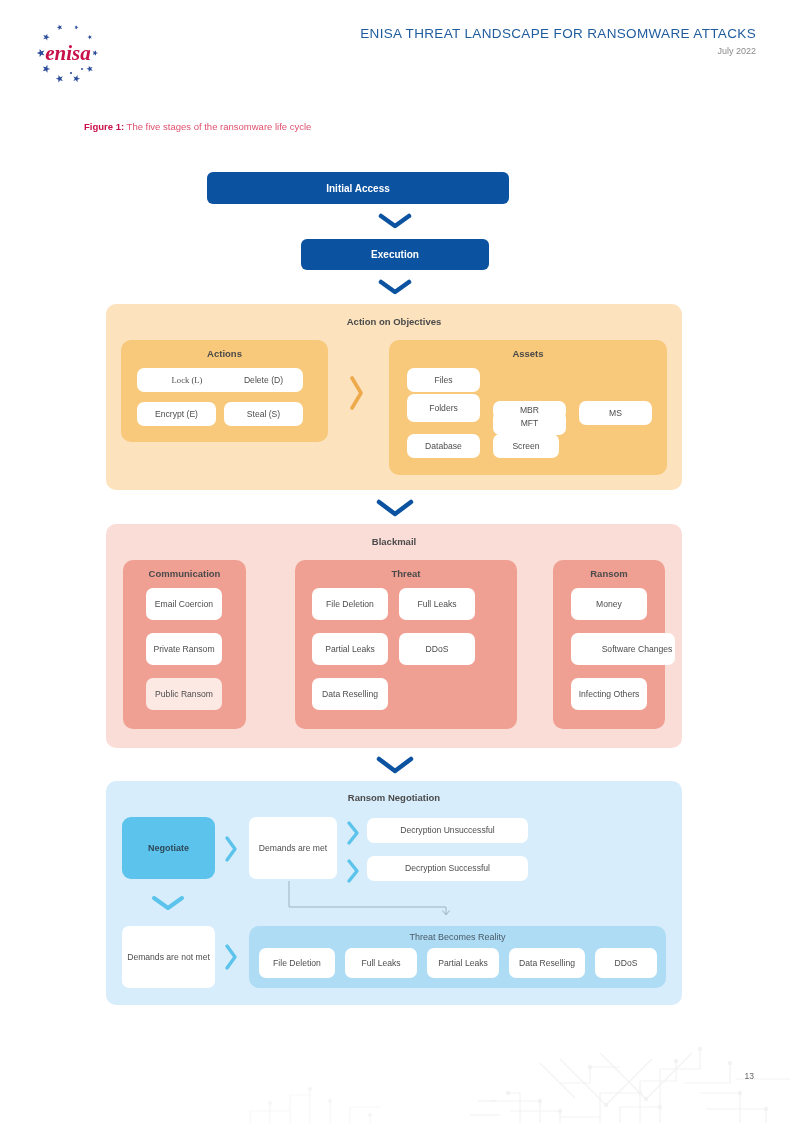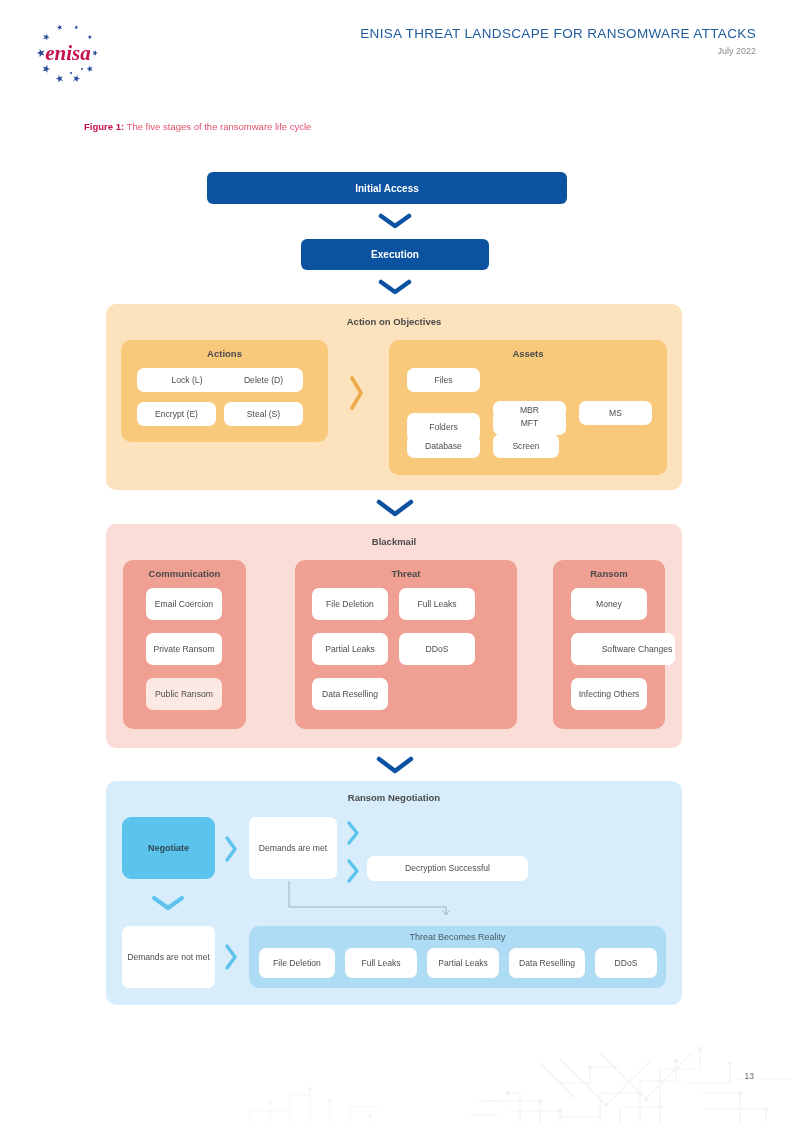--- a/index.html
+++ b/index.html
@@ -106,21 +106,21 @@
     <div class="header-title">ENISA THREAT LANDSCAPE FOR RANSOMWARE ATTACKS</div>
     <div class="header-date">July 2022</div>
   </div>
 </div>
 
 <div class="fig-caption">
   <span class="fig-lbl">Figure 1:</span>
   <span class="fig-txt">The five stages of the ransomware life cycle</span>
 </div>
 
-<div class="bar stage" style="left:207px;top:172px;width:360px;height:32px;background:#0B52A0;">
+<div class="bar stage" style="left:207px;top:172px;width:302px;height:32px;background:#0B52A0;">
   <span>Initial Access</span>
 </div>
 
 <div class="chev-down" style="left:378px;top:212px;">
   <svg width="34" height="18" viewBox="0 0 34 18">
       <path d="M3 4 L17 14 L31 4" stroke="#0B52A0" stroke-width="4.5" fill="none" stroke-linecap="round" stroke-linejoin="round"></path>
     </svg>
 </div>
 
 <div class="bar stage" style="left:301px;top:239px;width:188px;height:31px;background:#0B52A0;">
@@ -132,37 +132,37 @@
       <path d="M3 4 L17 14 L31 4" stroke="#0B52A0" stroke-width="4.5" fill="none" stroke-linecap="round" stroke-linejoin="round"></path>
     </svg>
 </div>
 
 <div class="panel" style="left:106px;top:304px;width:576px;height:186px;background:#FCE2BD;">
 
   <div class="panel-title" style="top:12px;">Action on Objectives</div>
 
   <div class="panel" style="left:15px;top:36px;width:207px;height:102px;background:#F8C87B;">
     <div class="panel-title" style="top:8px;">Actions</div>
-    <div class="pill" style="left:16px;top:28px;width:100px;height:24px;">Lock (L)</div>
+    <div class="pill" style="left:16px;top:28px;width:100px;height:24px;font-family:Liberation Serif, serif;">Lock (L)</div>
     <div class="pill" style="left:103px;top:28px;width:79px;height:24px;">Delete (D)</div>
     <div class="pill" style="left:16px;top:62px;width:79px;height:24px;">Encrypt (E)</div>
     <div class="pill" style="left:103px;top:62px;width:79px;height:24px;">Steal (S)</div>
   </div>
 
   <div class="chev-right" style="left:241px;top:70px;">
     <svg width="18" height="38" viewBox="0 0 18 38">
         <path d="M5 4 L14 19 L5 34" stroke="#EDA94A" stroke-width="3.6" fill="none" stroke-linecap="round" stroke-linejoin="round"></path>
       </svg>
   </div>
 
   <div class="panel" style="left:283px;top:36px;width:278px;height:135px;background:#F8C87B;">
     <div class="panel-title" style="top:8px;">Assets</div>
     <div class="pill" style="left:18px;top:28px;width:73px;height:24px;">Files</div>
     <div class="pill" style="left:104px;top:28px;width:73px;height:24px;margin-top:43px;">MFT</div>
-    <div class="pill" style="left:18px;top:54px;width:73px;height:28px;margin-top:19px;">Folders</div>
+    <div class="pill" style="left:18px;top:54px;width:73px;height:28px;">Folders</div>
     <div class="pill" style="left:104px;top:61px;width:73px;height:18px;">MBR</div>
     <div class="pill" style="left:190px;top:61px;width:73px;height:24px;">MS</div>
     <div class="pill" style="left:18px;top:94px;width:73px;height:24px;">Database</div>
     <div class="pill" style="left:104px;top:94px;width:66px;height:24px;">Screen</div>
   </div>
 </div>
 
 <div class="chev-down" style="left:376px;top:498px;">
   <svg width="38" height="20" viewBox="0 0 38 20">
       <path d="M3 4 L19 16 L35 4" stroke="#0B52A0" stroke-width="4.5" fill="none" stroke-linecap="round" stroke-linejoin="round"></path>
@@ -221,20 +221,21 @@
     <svg width="18" height="28" viewBox="0 0 18 28">
         <path d="M5 4 L13 14 L5 24" stroke="#5CC3EC" stroke-width="3.4" fill="none" stroke-linecap="round" stroke-linejoin="round"></path>
       </svg>
   </div>
   <div class="chev-right" style="left:238px;top:76px;">
     <svg width="18" height="28" viewBox="0 0 18 28">
         <path d="M5 4 L13 14 L5 24" stroke="#5CC3EC" stroke-width="3.4" fill="none" stroke-linecap="round" stroke-linejoin="round"></path>
       </svg>
   </div>
 
+  <div class="pill" style="left:261px;top:37px;width:161px;height:25px;">Decryption Unsuccessful</div>
   <div class="pill" style="left:261px;top:75px;width:161px;height:25px;">Decryption Successful</div>
 
   <div style="position:absolute;left:180px;top:100px;width:165px;height:38px;">
     <svg width="165" height="38" viewBox="0 0 165 38">
       <path d="M3 0 L3 26 L160 26" stroke="#9fb3bf" stroke-width="1" fill="none"></path>
       <path d="M160 26 L160 33 M156.5 29.5 L160 34 L163.5 29.5" stroke="#9fb3bf" stroke-width="1" fill="none"></path>
     </svg>
   </div>
 
   <div class="chev-down" style="left:44px;top:113px;">

